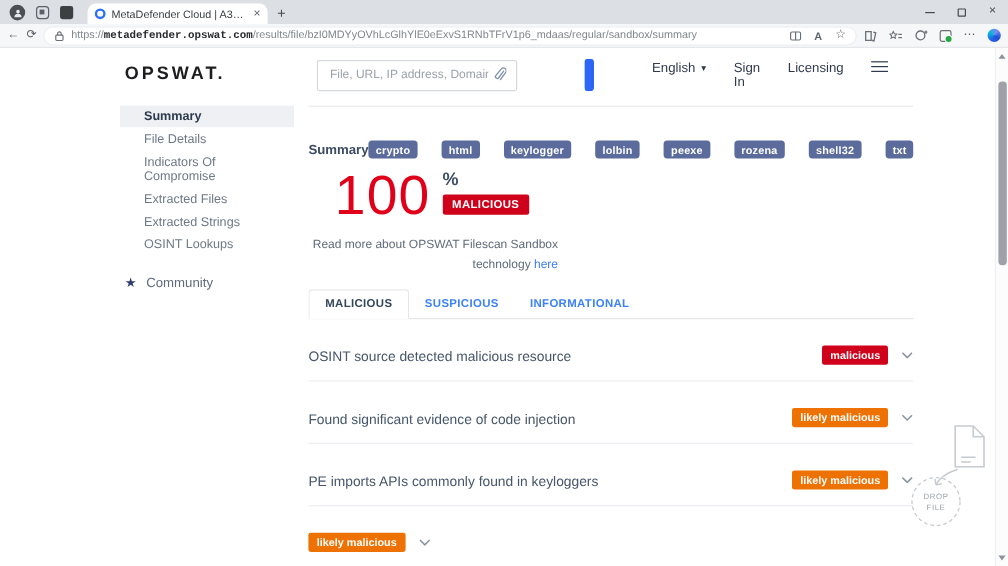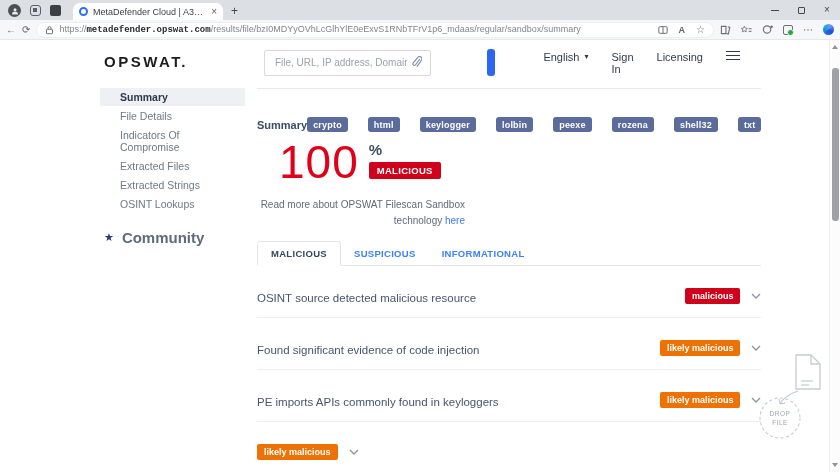--- a/index.html
+++ b/index.html
@@ -55,21 +55,21 @@
   .caret { font-size:8px; color:#2f3b4d; }
   .burger { display:flex; flex-direction:column; gap:2.5px; cursor:pointer; }
   .burger span { width:14px; height:1.6px; background:#2f3b4d; }
 
   .content { display:flex; width:640px; margin:0 auto; padding-top:3px; }
   .sidebar { width:145px; flex:none; }
   .side-item { font-size:10.5px; color:#6e7987; padding:3px 6px 3px 20px; margin-bottom:1px; cursor:pointer; }
   .side-item.active { background:#eef0f3; color:#2c3a4e; font-weight:700; }
   .community { display:flex; align-items:center; gap:8px; margin-top:16px; padding-left:4px; cursor:pointer; }
   .community .star { color:#2c3e6e; font-size:11px; }
-  .community .lbl { font-size:15px; color:#5f6b7a;font-weight:bold; }
+  .community .lbl { font-size:11px; color:#5f6b7a; }
 
   .main { flex:1; margin-left:12px; border-top:1px solid #e9ebee; padding-top:28px; }
   .main-head { display:flex; justify-content:space-between; align-items:flex-start; }
   .main-title { font-size:11px; font-weight:700; color:#3c4b61; padding-top:2px; }
   .tags { display:flex; gap:20px; }
   .tag { background:#5b6b9b; color:#fff; font-size:9px; font-weight:700; padding:2.5px 6px; border-radius:3px; letter-spacing:0.2px; }
   .score-row { display:flex; margin-top:8px;margin-left:22px; }
   .score { font-size:46px; font-weight:500; color:#e00019; line-height:0.96; letter-spacing:1px; }
   .score-side { margin-left:10px; display:flex; flex-direction:column; gap:4px; padding-top:1px; }
   .pct { font-size:15px; font-weight:700; color:#3e4f66; }

